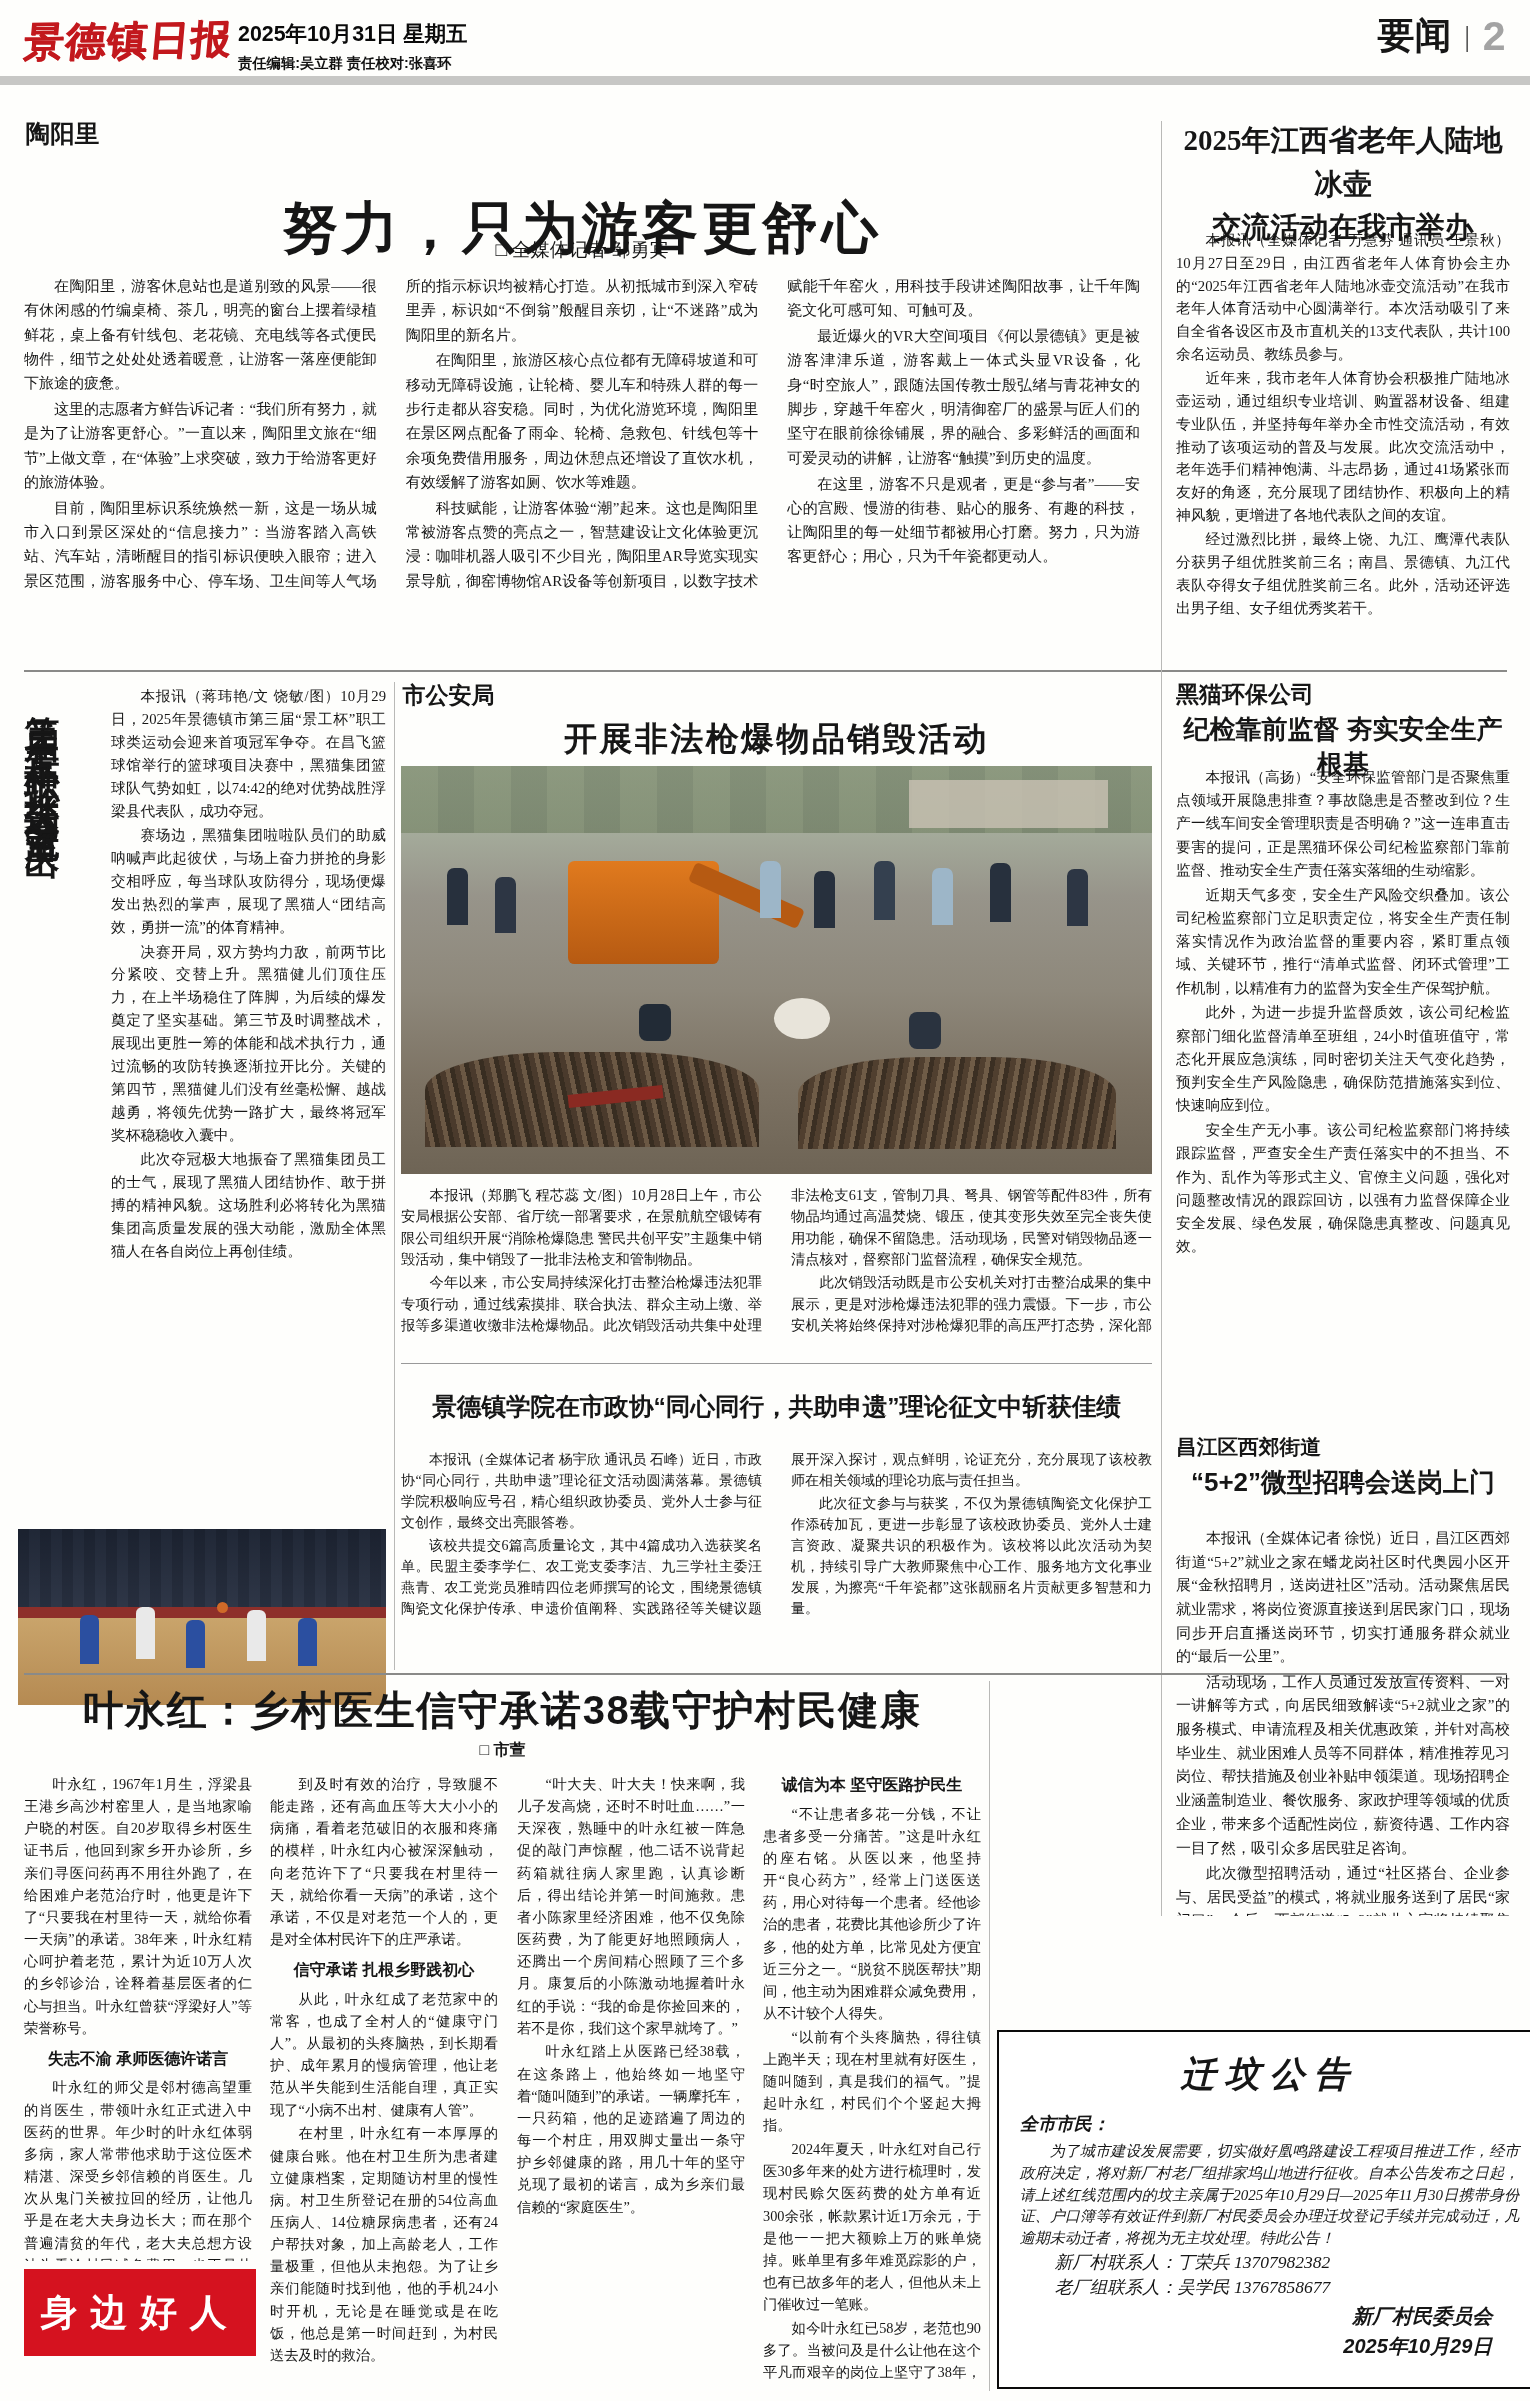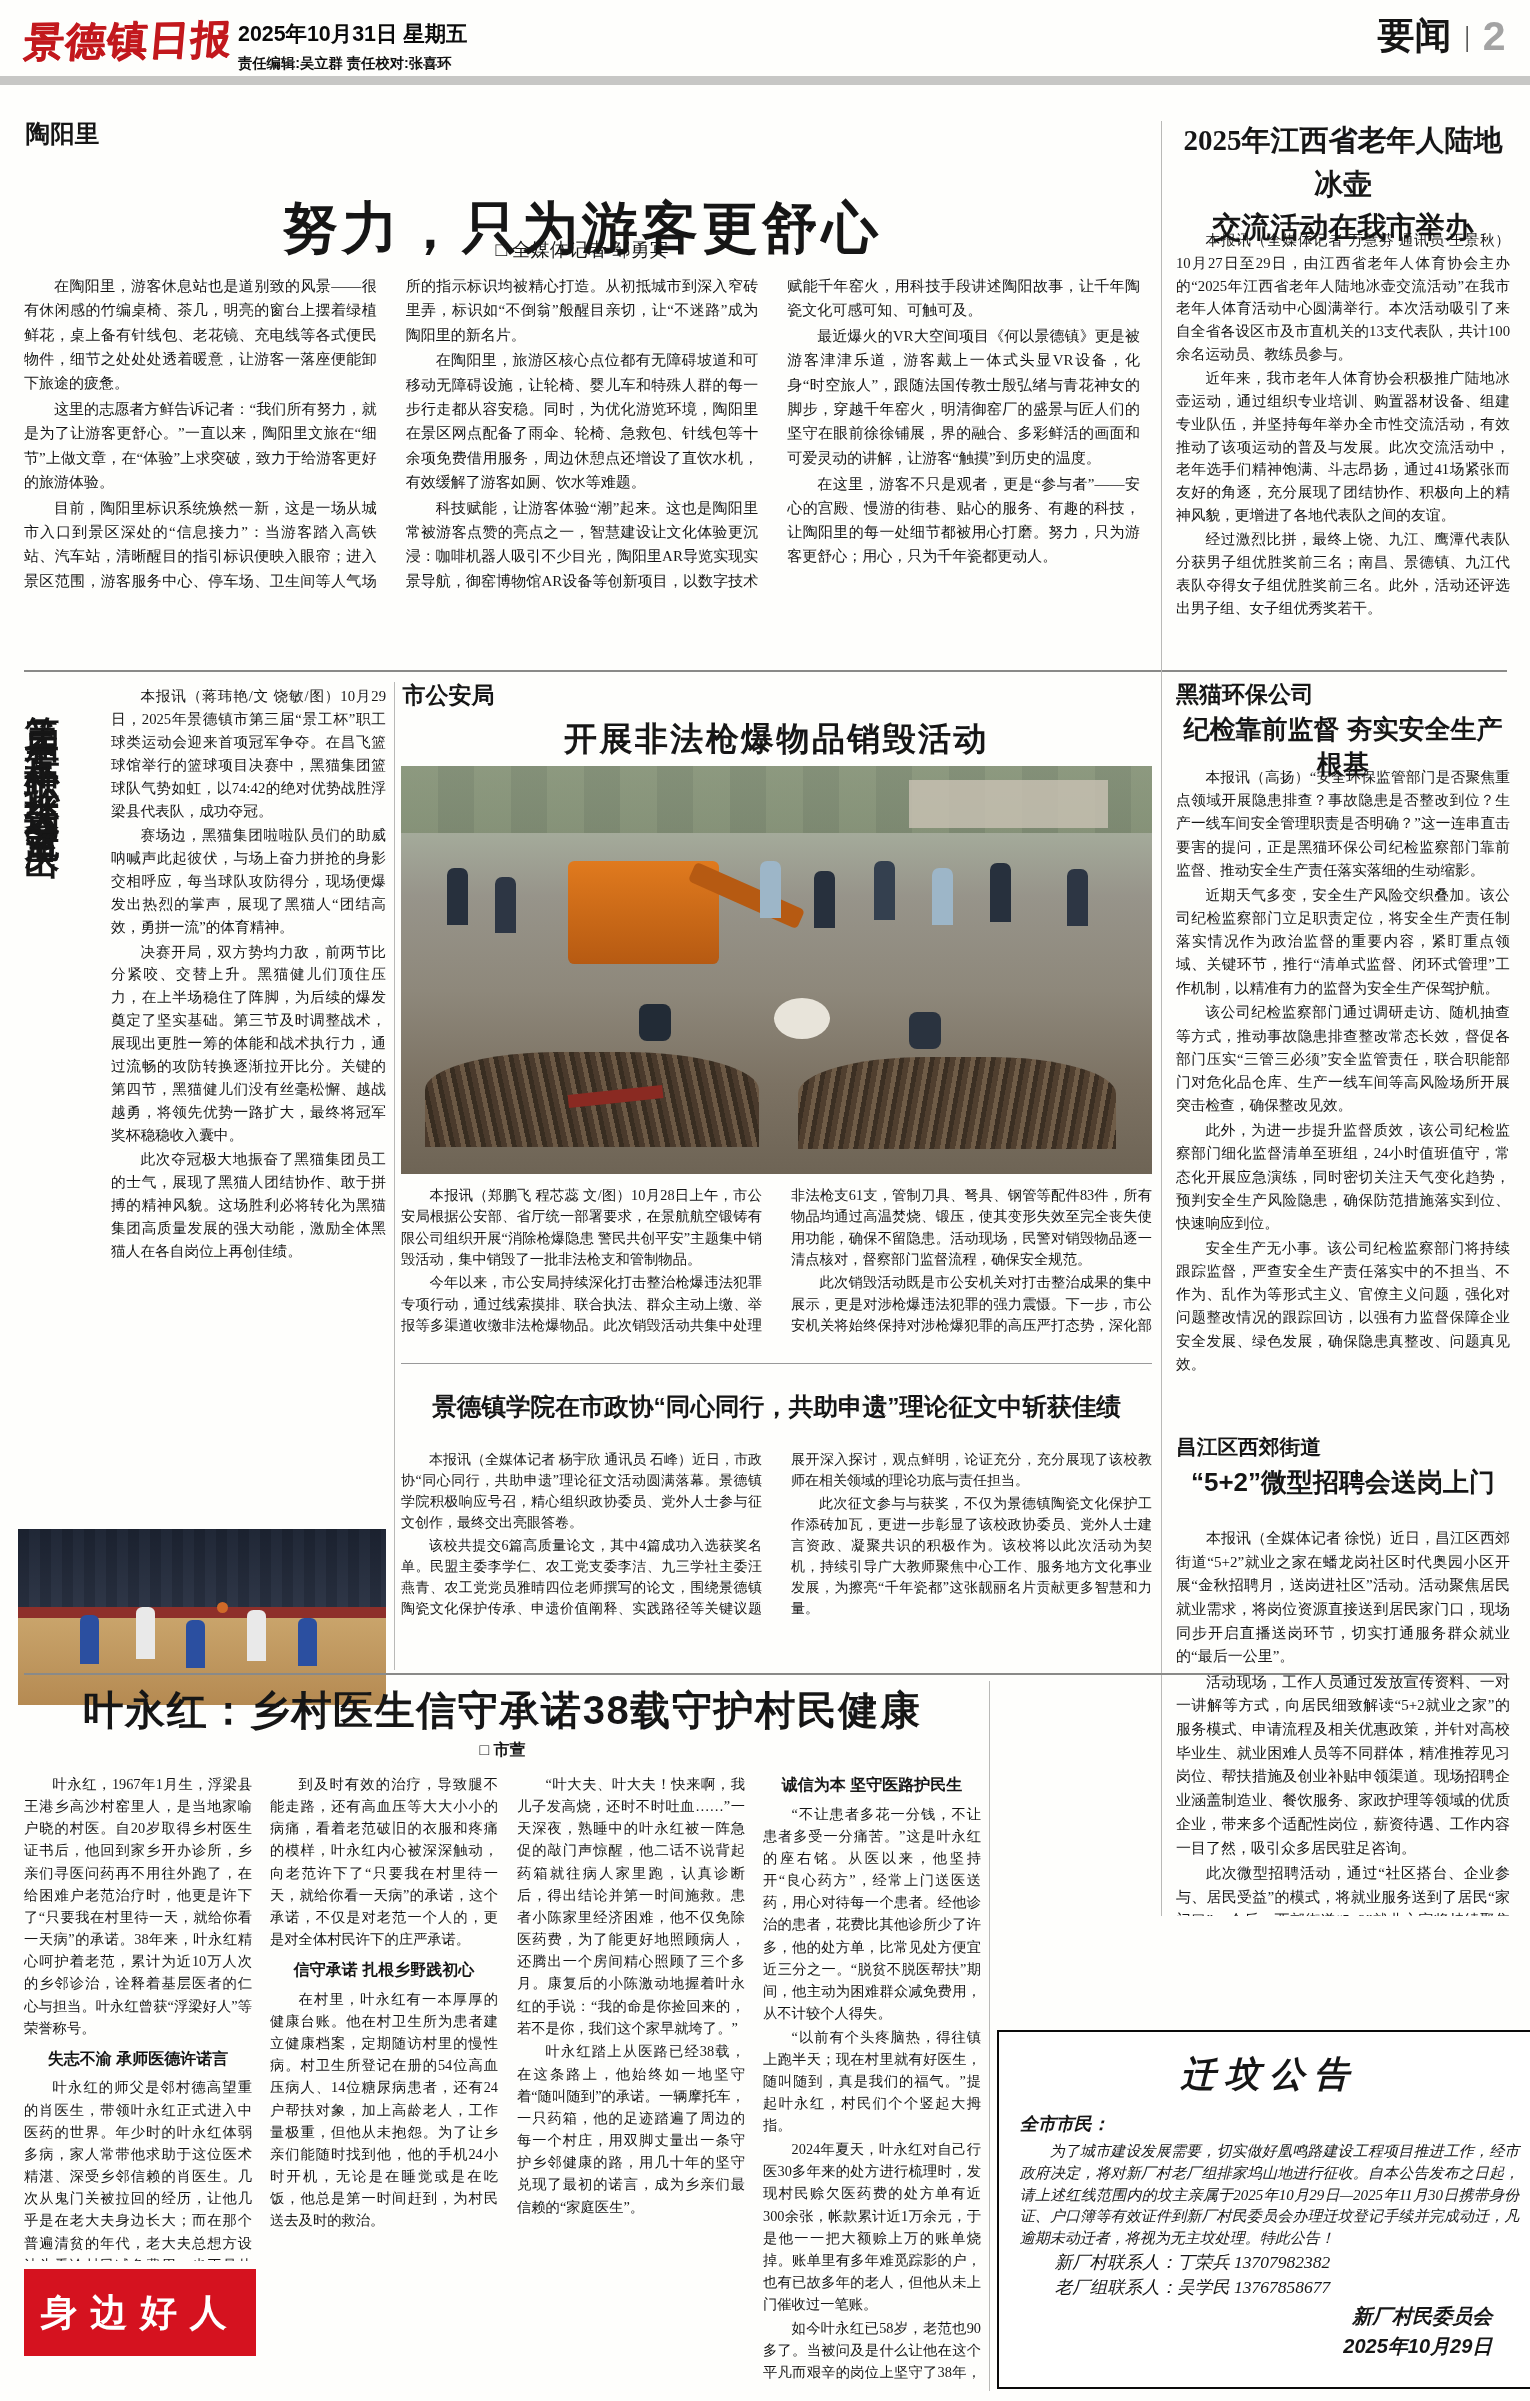--- a/index.html
+++ b/index.html
@@ -166,21 +166,20 @@
       <p>此次征文参与与获奖，不仅为景德镇陶瓷文化保护工作添砖加瓦，更进一步彰显了该校政协委员、党外人士建言资政、凝聚共识的积极作为。该校将以此次活动为契机，持续引导广大教师聚焦中心工作、服务地方文化事业发展，为擦亮“千年瓷都”这张靓丽名片贡献更多智慧和力量。</p>
     </div>
   </section>
 
   <section class="abs" style="left:1176px;top:677px;width:334px;height:753px;">
     <div class="kicker-sans" style="position:absolute;left:0;top:1.6px;">黑猫环保公司</div>
     <div class="headline-sans" style="position:absolute;left:0;top:35px;width:100%;font-size:26px;">纪检靠前监督 夯实安全生产根基</div>
     <div class="bodytxt" style="position:absolute;left:0;top:89px;width:334px;height:659px;font-size:14.7px;line-height:1.58;">
       <p>本报讯（高扬）“安全环保监管部门是否聚焦重点领域开展隐患排查？事故隐患是否整改到位？生产一线车间安全管理职责是否明确？”这一连串直击要害的提问，正是黑猫环保公司纪检监察部门靠前监督、推动安全生产责任落实落细的生动缩影。</p>
       <p>近期天气多变，安全生产风险交织叠加。该公司纪检监察部门立足职责定位，将安全生产责任制落实情况作为政治监督的重要内容，紧盯重点领域、关键环节，推行“清单式监督、闭环式管理”工作机制，以精准有力的监督为安全生产保驾护航。</p>
-      <p>该公司纪检监察部门通过调研走访、随机抽查等方式，推动事故隐患排查整改常态长效，督促各部门压实“三管三必须”安全监管责任，联合职能部门对危化品仓库、生产一线车间等高风险场所开展突击检查，确保整改见效。</p>
       <p>此外，为进一步提升监督质效，该公司纪检监察部门细化监督清单至班组，24小时值班值守，常态化开展应急演练，同时密切关注天气变化趋势，预判安全生产风险隐患，确保防范措施落实到位、快速响应到位。</p>
       <p>安全生产无小事。该公司纪检监察部门将持续跟踪监督，严查安全生产责任落实中的不担当、不作为、乱作为等形式主义、官僚主义问题，强化对问题整改情况的跟踪回访，以强有力监督保障企业安全发展、绿色发展，确保隐患真整改、问题真见效。</p>
     </div>
   </section>
 
   <section class="abs" style="left:1176px;top:1433px;width:334px;height:485px;">
     <div class="kicker-sans" style="position:absolute;left:0;top:0;font-size:20.7px;">昌江区西郊街道</div>
     <div class="headline-sans" style="position:absolute;left:0;top:32px;width:100%;font-size:26px;">“5+2”微型招聘会送岗上门</div>
     <div class="bodytxt" style="position:absolute;left:0;top:94px;width:334px;height:389px;font-size:15px;line-height:1.58;">
       <p>本报讯（全媒体记者 徐悦）近日，昌江区西郊街道“5+2”就业之家在蟠龙岗社区时代奥园小区开展“金秋招聘月，送岗进社区”活动。活动聚焦居民就业需求，将岗位资源直接送到居民家门口，现场同步开启直播送岗环节，切实打通服务群众就业的“最后一公里”。</p>
@@ -200,20 +199,21 @@
       <p>叶永红，1967年1月生，浮梁县王港乡高沙村窑里人，是当地家喻户晓的村医。自20岁取得乡村医生证书后，他回到家乡开办诊所，乡亲们寻医问药再不用往外跑了，在给困难户老范治疗时，他更是许下了“只要我在村里待一天，就给你看一天病”的承诺。38年来，叶永红精心呵护着老范，累计为近10万人次的乡邻诊治，诠释着基层医者的仁心与担当。叶永红曾获“浮梁好人”等荣誉称号。</p>
       <p class="subhead">失志不渝 承师医德许诺言</p>
       <p>叶永红的师父是邻村德高望重的肖医生，带领叶永红正式进入中医药的世界。年少时的叶永红体弱多病，家人常带他求助于这位医术精湛、深受乡邻信赖的肖医生。几次从鬼门关被拉回的经历，让他几乎是在老大夫身边长大；而在那个普遍清贫的年代，老大夫总想方设法为看诊村民减免费用。也正是从这时起，“学医”的种子在叶永红心中悄然扎根，此后日益繁茂。16岁的时候，叶永红正式向肖医生拜师。起初，肖医生并不愿收徒，他郑重地告诫叶永红：“行医这条路不好走，若想发财，就别入这行。学医，终究是要为老百姓办实事的。”面对这番话，叶永红没有丝毫犹豫，他朝着师父恭恭敬敬磕了三个响头。</p>
 
     </div>
     <div class="redbox" style="position:absolute;left:0;top:591px;width:232px;height:87px;">身边好人</div>
 
     <div class="bodytxt" style="position:absolute;left:246px;top:95px;width:228px;height:613px;font-size:14.3px;line-height:1.55;">
       <p>到及时有效的治疗，导致腿不能走路，还有高血压等大大小小的病痛，看着老范破旧的衣服和疼痛的模样，叶永红内心被深深触动，向老范许下了“只要我在村里待一天，就给你看一天病”的承诺，这个承诺，不仅是对老范一个人的，更是对全体村民许下的庄严承诺。</p>
       <p class="subhead">信守承诺 扎根乡野践初心</p>
+      <p>从此，叶永红成了老范家中的常客，也成了全村人的“健康守门人”。从最初的头疼脑热，到长期看护、成年累月的慢病管理，他让老范从半失能到生活能自理，真正实现了“小病不出村、健康有人管”。</p>
       <p>在村里，叶永红有一本厚厚的健康台账。他在村卫生所为患者建立健康档案，定期随访村里的慢性病。村卫生所登记在册的54位高血压病人、14位糖尿病患者，还有24户帮扶对象，加上高龄老人，工作量极重，但他从未抱怨。为了让乡亲们能随时找到他，他的手机24小时开机，无论是在睡觉或是在吃饭，他总是第一时间赶到，为村民送去及时的救治。</p>
     </div>
 
     <div class="bodytxt" style="position:absolute;left:493px;top:95px;width:228px;height:613px;font-size:14.3px;line-height:1.55;">
       <p>“叶大夫、叶大夫！快来啊，我儿子发高烧，还时不时吐血……”一天深夜，熟睡中的叶永红被一阵急促的敲门声惊醒，他二话不说背起药箱就往病人家里跑，认真诊断后，得出结论并第一时间施救。患者小陈家里经济困难，他不仅免除医药费，为了能更好地照顾病人，还腾出一个房间精心照顾了三个多月。康复后的小陈激动地握着叶永红的手说：“我的命是你捡回来的，若不是你，我们这个家早就垮了。”</p>
       <p>叶永红踏上从医路已经38载，在这条路上，他始终如一地坚守着“随叫随到”的承诺。一辆摩托车，一只药箱，他的足迹踏遍了周边的每一个村庄，用双脚丈量出一条守护乡邻健康的路，用几十年的坚守兑现了最初的诺言，成为乡亲们最信赖的“家庭医生”。</p>
     </div>
 
     <div class="bodytxt" style="position:absolute;left:739px;top:95px;width:218px;height:613px;font-size:14.3px;line-height:1.55;">
       <p class="subhead" style="margin-top:0 !important;">诚信为本 坚守医路护民生</p>

